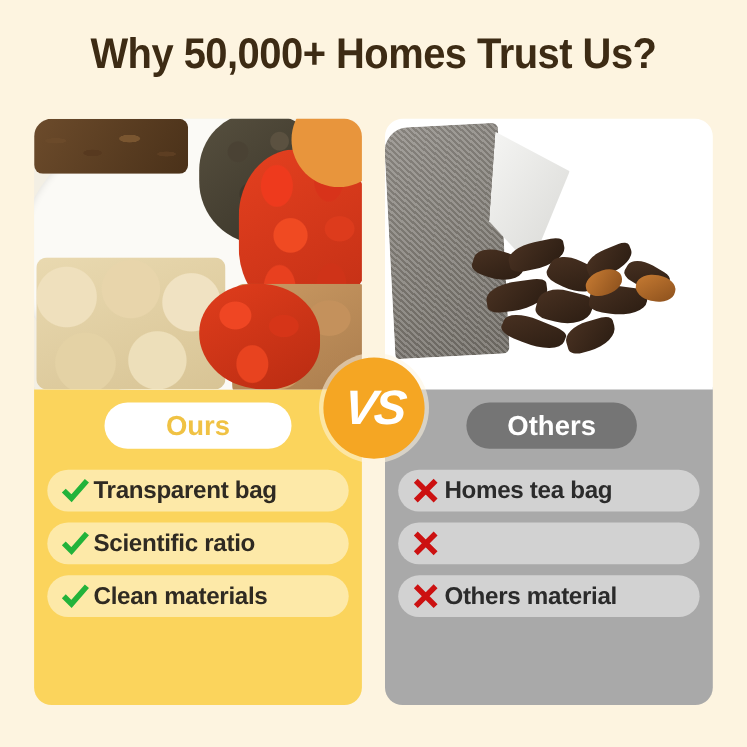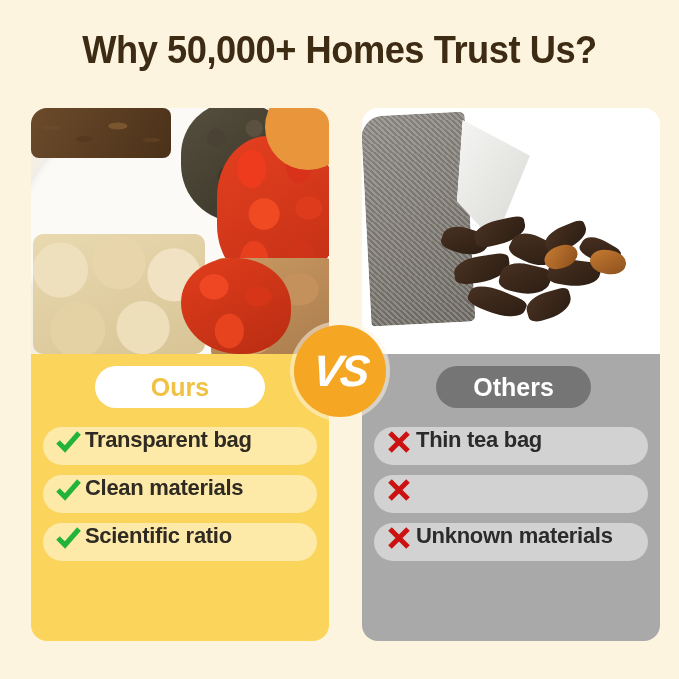--- a/index.html
+++ b/index.html
@@ -37,21 +37,21 @@
 
   
   .col {
     position: absolute;
     top: 108px;
     width: 298px;
     height: 389px;
     border-radius: 16px;
   }
   .col-left  { left: 31px;  }
-  .col-right { left: 362px; }
+  .col-right { left: 350px; }
 
   .panel {
     position: absolute;
     left: 0;
     top: 244px;
     width: 298px;
     height: 289px;
     border-radius: 0 0 16px 16px;
   }
   .panel-left  { background: #fbd45c; }
@@ -266,20 +266,21 @@
     left: 12px;
     top: 319px;
     width: 274px;
   }
   .row {
     position: relative;
     height: 38px;
     border-radius: 19px;
     margin-bottom: 10px;
     display: flex;
+    align-items: center;
     padding-left: 10px;
     box-sizing: border-box;
   }
   .row-left  { background: #fde9a8; }
   .row-right { background: #d2d2d2; }
 
   .mark {
     width: 30px;
     height: 30px;
     flex: 0 0 30px;
@@ -338,30 +339,30 @@
         </span>
         <span class="row-text">Transparent bag</span>
       </div>
 
       <div class="row row-left">
         <span class="mark">
           <svg width="30" height="30" viewBox="0 0 30 30">
             <path d="M5 15 L12 22 L26 6" stroke="#22b33a" stroke-width="5" fill="none" stroke-linecap="butt" stroke-linejoin="miter"></path>
           </svg>
         </span>
+        <span class="row-text">Scientific ratio</span>
+      </div>
+
+      <div class="row row-left">
+        <span class="mark">
+          <svg width="30" height="30" viewBox="0 0 30 30">
+            <path d="M5 15 L12 22 L26 6" stroke="#22b33a" stroke-width="5" fill="none" stroke-linecap="butt" stroke-linejoin="miter"></path>
+          </svg>
+        </span>
         <span class="row-text">Clean materials</span>
-      </div>
-
-      <div class="row row-left">
-        <span class="mark">
-          <svg width="30" height="30" viewBox="0 0 30 30">
-            <path d="M5 15 L12 22 L26 6" stroke="#22b33a" stroke-width="5" fill="none" stroke-linecap="butt" stroke-linejoin="miter"></path>
-          </svg>
-        </span>
-        <span class="row-text">Scientific ratio</span>
       </div>
 
 
     </div>
   </div>
 
   <div class="col col-right">
 
     <div class="panel panel-right"></div>
 
@@ -389,38 +390,38 @@
     </div>
 
     <div class="rows">
 
       <div class="row row-right">
         <span class="mark">
           <svg width="30" height="30" viewBox="0 0 30 30">
             <path d="M6 6 L24 24 M24 6 L6 24" stroke="#cc1111" stroke-width="5" fill="none" stroke-linecap="butt"></path>
           </svg>
         </span>
-        <span class="row-text">Thin tea bag</span>
+        <span class="row-text">Homes tea bag</span>
       </div>
 
       <div class="row row-right">
         <span class="mark">
           <svg width="30" height="30" viewBox="0 0 30 30">
             <path d="M6 6 L24 24 M24 6 L6 24" stroke="#cc1111" stroke-width="5" fill="none" stroke-linecap="butt"></path>
           </svg>
         </span>
       </div>
 
       <div class="row row-right">
         <span class="mark">
           <svg width="30" height="30" viewBox="0 0 30 30">
             <path d="M6 6 L24 24 M24 6 L6 24" stroke="#cc1111" stroke-width="5" fill="none" stroke-linecap="butt"></path>
           </svg>
         </span>
-        <span class="row-text">Unknown materials</span>
+        <span class="row-text">Others material</span>
       </div>
 
 
     </div>
   </div>
 
   <div class="vs">
     <span>VS</span>
   </div>
 

